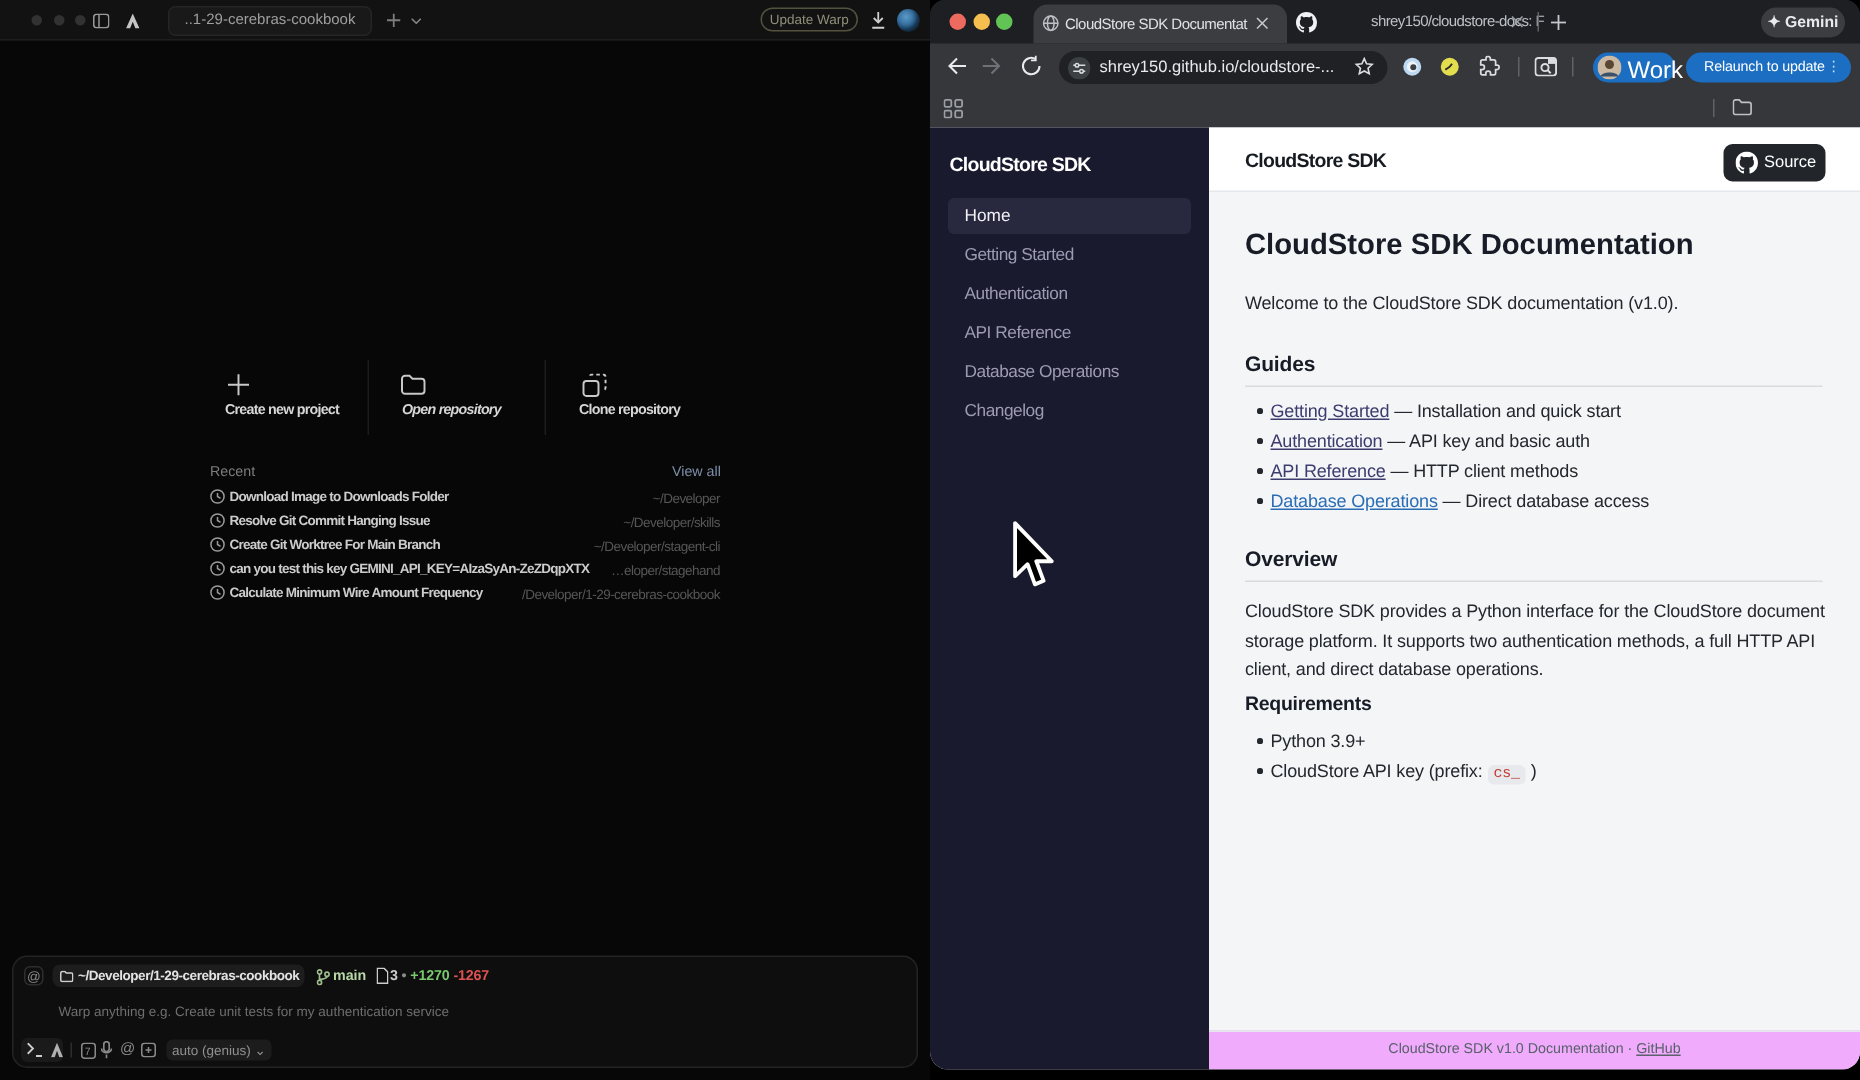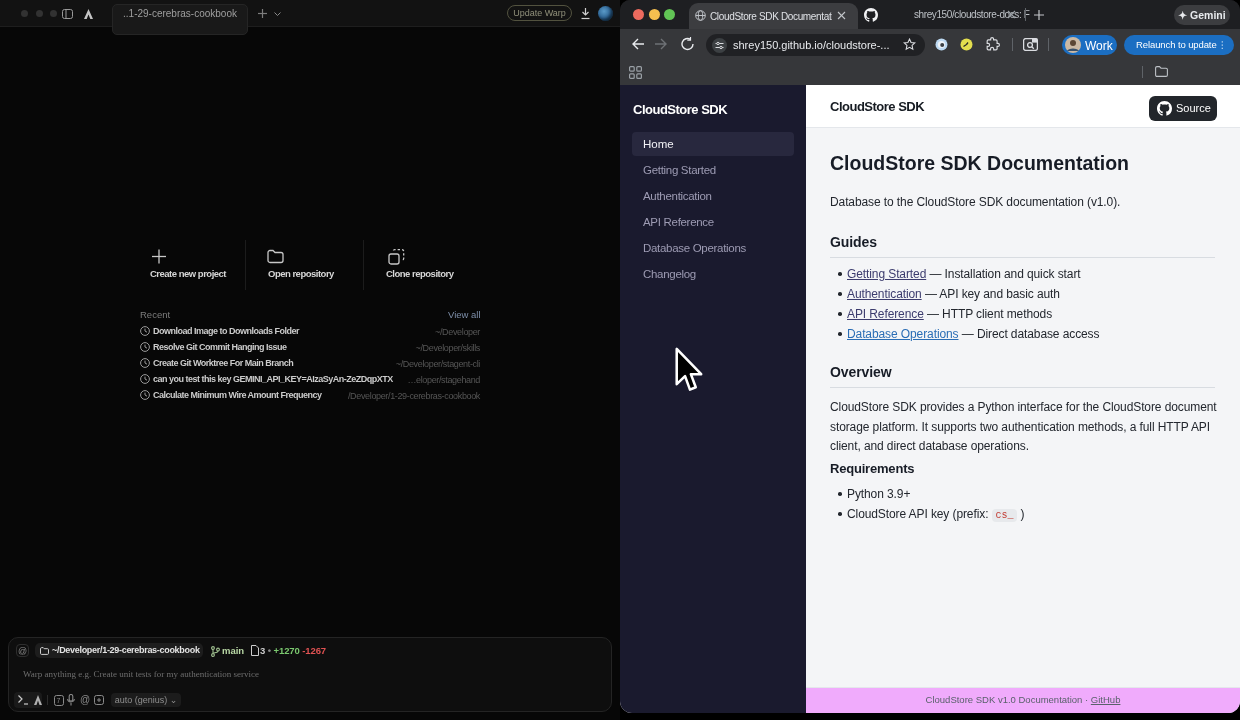--- a/index.html
+++ b/index.html
@@ -4,21 +4,21 @@
 <style>
 * { margin:0; padding:0; box-sizing:border-box; }
 html,body { width:1240px; height:720px; background:#000; overflow:hidden; }
 body { font-family:"Liberation Sans", sans-serif; position:relative; }
 .abs { position:absolute; }
 
 
 #warp { position:absolute; left:0; top:0; width:620px; height:720px; background:#070707; }
 #warp-top { position:absolute; left:0; top:0; width:620px; height:27px; background:#121212; border-bottom:1px solid #1e1e1e; }
 .tl { position:absolute; top:10px; width:7px; height:7px; border-radius:50%; background:#323232; }
-#warp-tab { position:absolute; left:112px; top:4px; width:136px; height:31px; background:#191919; border:1px solid #252525; border-radius:5px; color:#9f9f9f; font-size:10px; line-height:17px; text-align:center; }
+#warp-tab { position:absolute; left:112px; top:4px; width:136px; height:20px; background:#191919; border:1px solid #252525; border-radius:5px; color:#9f9f9f; font-size:10px; line-height:17px; text-align:center; }
 #upd { position:absolute; left:507px; top:5px; width:65px; height:16px; border:1px solid #52523f; border-radius:8px; color:#8f8f7a; font-size:9px; line-height:14px; text-align:center; }
 #wavatar { position:absolute; left:598px; top:6px; width:15px; height:15px; border-radius:50%; background:radial-gradient(circle at 40% 35%, #5a9ac8, #2a6090 55%, #173d5e); box-shadow:inset -2px -2px 3px rgba(0,0,0,0.5); }
 
 
 .card-ico { position:absolute; top:249px; }
 .card-label { position:absolute; top:268px; color:#d6d6d6; font-size:9.5px; font-weight:bold; letter-spacing:-0.5px; }
 .vsep { position:absolute; top:240px; width:1px; height:50px; background:#1c1c1c; }
 
 
 #recent-hdr { position:absolute; left:140px; top:309px; color:#7d7d7d; font-size:9.5px; }
@@ -27,38 +27,38 @@
 .rtitle { position:absolute; left:13px; top:0; color:#cccccc; font-size:9px; font-weight:bold; letter-spacing:-0.5px; white-space:nowrap; }
 .rpath { position:absolute; right:0; top:1px; color:#565656; font-size:9px; letter-spacing:-0.35px; white-space:nowrap; }
 .rico { position:absolute; left:0; top:0; }
 
 
 #winput { position:absolute; left:8px; top:637px; width:604px; height:75px; background:#0e0e0e; border:1px solid #242424; border-radius:10px; }
 #ctx-ico { position:absolute; left:7px; top:6px; width:13px; height:13px; border:1px solid #2e2e2e; border-radius:4px; color:#8a8a8a; font-size:9px; line-height:12px; text-align:center; }
 #path-pill { position:absolute; left:26px; top:5px; width:168px; height:15px; background:#1d1d1d; border-radius:5px; color:#e3e3e3; font-size:9px; font-weight:bold; letter-spacing:-0.3px; line-height:15px; padding:0 0 0 17px; white-space:nowrap; overflow:hidden; }
 #git-main { position:absolute; left:213px; top:7px; color:#b9d8a5; font-size:9.5px; font-weight:bold; }
 #diffs { position:absolute; left:251px; top:7px; font-size:9.5px; color:#cccccc; font-weight:bold; letter-spacing:-0.1px; }
-#wprompt { position:absolute; left:14px; top:31px; color:#6e6e6e; font-size:9px; font-family:Liberation Serif, serif; }
+#wprompt { position:absolute; left:30px; top:31px; color:#6e6e6e; font-size:9px; font-family:Liberation Sans, sans-serif; }
 #mode-pill { position:absolute; left:102px; top:55px; width:70px; height:14px; background:#1c1c1c; border-radius:4px; color:#909090; font-size:9px; line-height:14px; text-align:center; }
 #prompt-pill { position:absolute; left:5px; top:54px; width:28px; height:16px; background:#1a1a1a; border-radius:4px; }
 
 
 #browser { position:absolute; left:620px; top:0; width:620px; height:713px; background:#1e1f22; border-radius:10px 10px 12px 12px; overflow:hidden; }
 #tabstrip { position:absolute; left:0; top:0; width:620px; height:29px; background:#1e1f22; }
 .btl { position:absolute; top:9px; width:11px; height:11px; border-radius:50%; }
 #tab1 { position:absolute; left:69px; top:3px; width:169px; height:26px; background:#3c3d40; border-radius:9px 9px 0 0; }
 #tab1 .ttext { position:absolute; left:21px; top:8px; width:122px; color:#dfe1e5; font-size:10px; letter-spacing:-0.35px; white-space:nowrap; overflow:hidden; }
 #tab2text { position:absolute; left:262px; top:9px; width:116px; color:#bdc1c6; font-size:10px; letter-spacing:-0.4px; white-space:nowrap; overflow:hidden;margin-left:32px; }
 #gemini { position:absolute; left:554px; top:5px; width:56px; height:20px; background:#3c3d40; border-radius:10px; color:#e8eaed; font-size:10.5px; font-weight:bold; line-height:20px; text-align:center; }
 
 #toolbar { position:absolute; left:0; top:29px; width:620px; height:31px; background:#36373a; }
 #omnibox { position:absolute; left:86px; top:5px; width:219px; height:22px; background:#202124; border-radius:11px; }
 #omnibox .url { position:absolute; left:27px; top:5px; color:#e8eaed; font-size:11px; white-space:nowrap; }
 #workpill { position:absolute; left:442px; top:6px; width:55px; height:20px; background:#1b6ec2; border-radius:10px; }
-#workpill span { position:absolute; left:23px; top:4px; color:#fff; font-size:12px; }
+#workpill span { position:absolute; left:23px; top:4px; color:#fff; font-size:16px; }
 #relaunch { position:absolute; left:504px; top:6px; width:110px; height:20px; background:#1b6ec2; border-radius:10px; color:#fff; font-size:9.5px; letter-spacing:-0.1px; line-height:20px; text-indent:12px; }
 
 #bookmarks { position:absolute; left:0; top:60px; width:620px; height:25px; background:#36373a; }
 #allbm { position:absolute; right:9px; top:7px; color:#bdc1c6; font-size:10px;margin-top:32px; }
 
 
 #page { position:absolute; left:0; top:85px; width:620px; height:628px; background:#f4f5f7; }
 #sidebar { position:absolute; left:0; top:0; width:186px; height:628px; background:#1a1a2e; }
 #sb-title { position:absolute; left:13px; top:17px; color:#ffffff; font-size:13px; font-weight:bold; letter-spacing:-0.5px; }
 #sb-home { position:absolute; left:12px; top:47px; width:162px; height:24px; background:#28283e; border-radius:4px; color:#f2f2f6; font-size:11.5px; line-height:24px; text-indent:11px; }
@@ -117,21 +117,21 @@
   </div>
 
   <svg class="card-ico" style="left:152px;" width="14" height="15" viewBox="0 0 14 15" stroke="#c8c8c8" stroke-width="1.3" fill="none">
       <line x1="7" y1="0.5" x2="7" y2="14.5"></line>
       <line x1="0" y1="7.5" x2="14" y2="7.5"></line>
     </svg>
   <div class="card-label" style="left:150px;">Create new project</div>
   <svg class="card-ico" style="left:267px;" width="17" height="15" viewBox="0 0 17 15" stroke="#c8c8c8" stroke-width="1.3" fill="none">
       <path d="M1 3.5 C1 2.4 1.9 1.5 3 1.5 L6 1.5 L8 3.5 L14 3.5 C15.1 3.5 16 4.4 16 5.5 L16 11.5 C16 12.6 15.1 13.5 14 13.5 L3 13.5 C1.9 13.5 1 12.6 1 11.5 Z"></path>
     </svg>
-  <div class="card-label" style="left:268px;">Open repository</div>
+  <div class="card-label" style="left:268px;font-style:italic;">Open repository</div>
   <svg class="card-ico" style="left:388px;" width="17" height="16" viewBox="0 0 17 16" fill="none">
       <rect x="1" y="5" width="10" height="10" rx="2" stroke="#c8c8c8" stroke-width="1.3"></rect>
       <path d="M5.5 1.5 C5.5 1 6 0.7 6.5 0.7 L14 0.7 C15 0.7 15.7 1.4 15.7 2.4 L15.7 9.5 C15.7 10.3 15.2 10.8 14.5 10.8" stroke="#c8c8c8" stroke-width="1.3" stroke-dasharray="2.4 2"></path>
     </svg>
   <div class="card-label" style="left:386px;">Clone repository</div>
   <div class="vsep" style="left:245px;"></div>
   <div class="vsep" style="left:363px;"></div>
 
   <div id="recent-hdr">Recent</div>
   <div id="viewall">View all</div>
@@ -340,21 +340,21 @@
         <div id="chead-title">CloudStore SDK</div>
         <div id="srcbtn">
           <svg class="abs" style="left:8px;top:5px;" width="15" height="15" viewBox="0 0 16 16">
               <path fill="#ffffff" d="M8 0C3.58 0 0 3.58 0 8c0 3.54 2.29 6.53 5.47 7.59.4.07.55-.17.55-.38 0-.19-.01-.82-.01-1.49-2.01.37-2.53-.49-2.69-.94-.09-.23-.48-.94-.82-1.13-.28-.15-.68-.52-.01-.53.63-.01 1.08.58 1.23.82.72 1.21 1.87.87 2.33.66.07-.52.28-.87.51-1.07-1.78-.2-3.64-.89-3.64-3.95 0-.87.31-1.59.82-2.15-.08-.2-.36-1.02.08-2.12 0 0 .67-.21 2.2.82.64-.18 1.32-.27 2-.27s1.36.09 2 .27c1.53-1.04 2.2-.82 2.2-.82.44 1.1.16 1.92.08 2.12.51.56.82 1.27.82 2.15 0 3.07-1.87 3.75-3.65 3.95.29.25.54.73.54 1.48 0 1.07-.01 1.93-.01 2.2 0 .21.15.46.55.38A8.01 8.01 0 0 0 16 8c0-4.42-3.58-8-8-8z"></path>
             </svg>
           <span>Source</span>
         </div>
       </div>
       <div id="cmain">
         <div id="h1">CloudStore SDK Documentation</div>
-        <div id="welcome">Database to the CloudStore SDK documentation (v1.0).</div>
+        <div id="welcome">Welcome to the CloudStore SDK documentation (v1.0).</div>
         <div class="h2" style="top:106px;">Guides</div>
         <div class="hrule" style="top:129px;"></div>
         <div class="li" style="top:139px;"><span class="lnk">Getting Started</span> — Installation and quick start</div>
         <div class="li" style="top:159px;"><span class="lnk">Authentication</span> — API key and basic auth</div>
         <div class="li" style="top:179px;"><span class="lnk">API Reference</span> — HTTP client methods</div>
         <div class="li" style="top:199px;"><span class="lnkb">Database Operations</span> — Direct database access</div>
         <div class="h2" style="top:236px;">Overview</div>
         <div class="hrule" style="top:259px;"></div>
         <div class="para" style="top:270px;">CloudStore SDK provides a Python interface for the CloudStore document<br>storage platform. It supports two authentication methods, a full HTTP API<br>client, and direct database operations.</div>
         <div id="h3req">Requirements</div>

